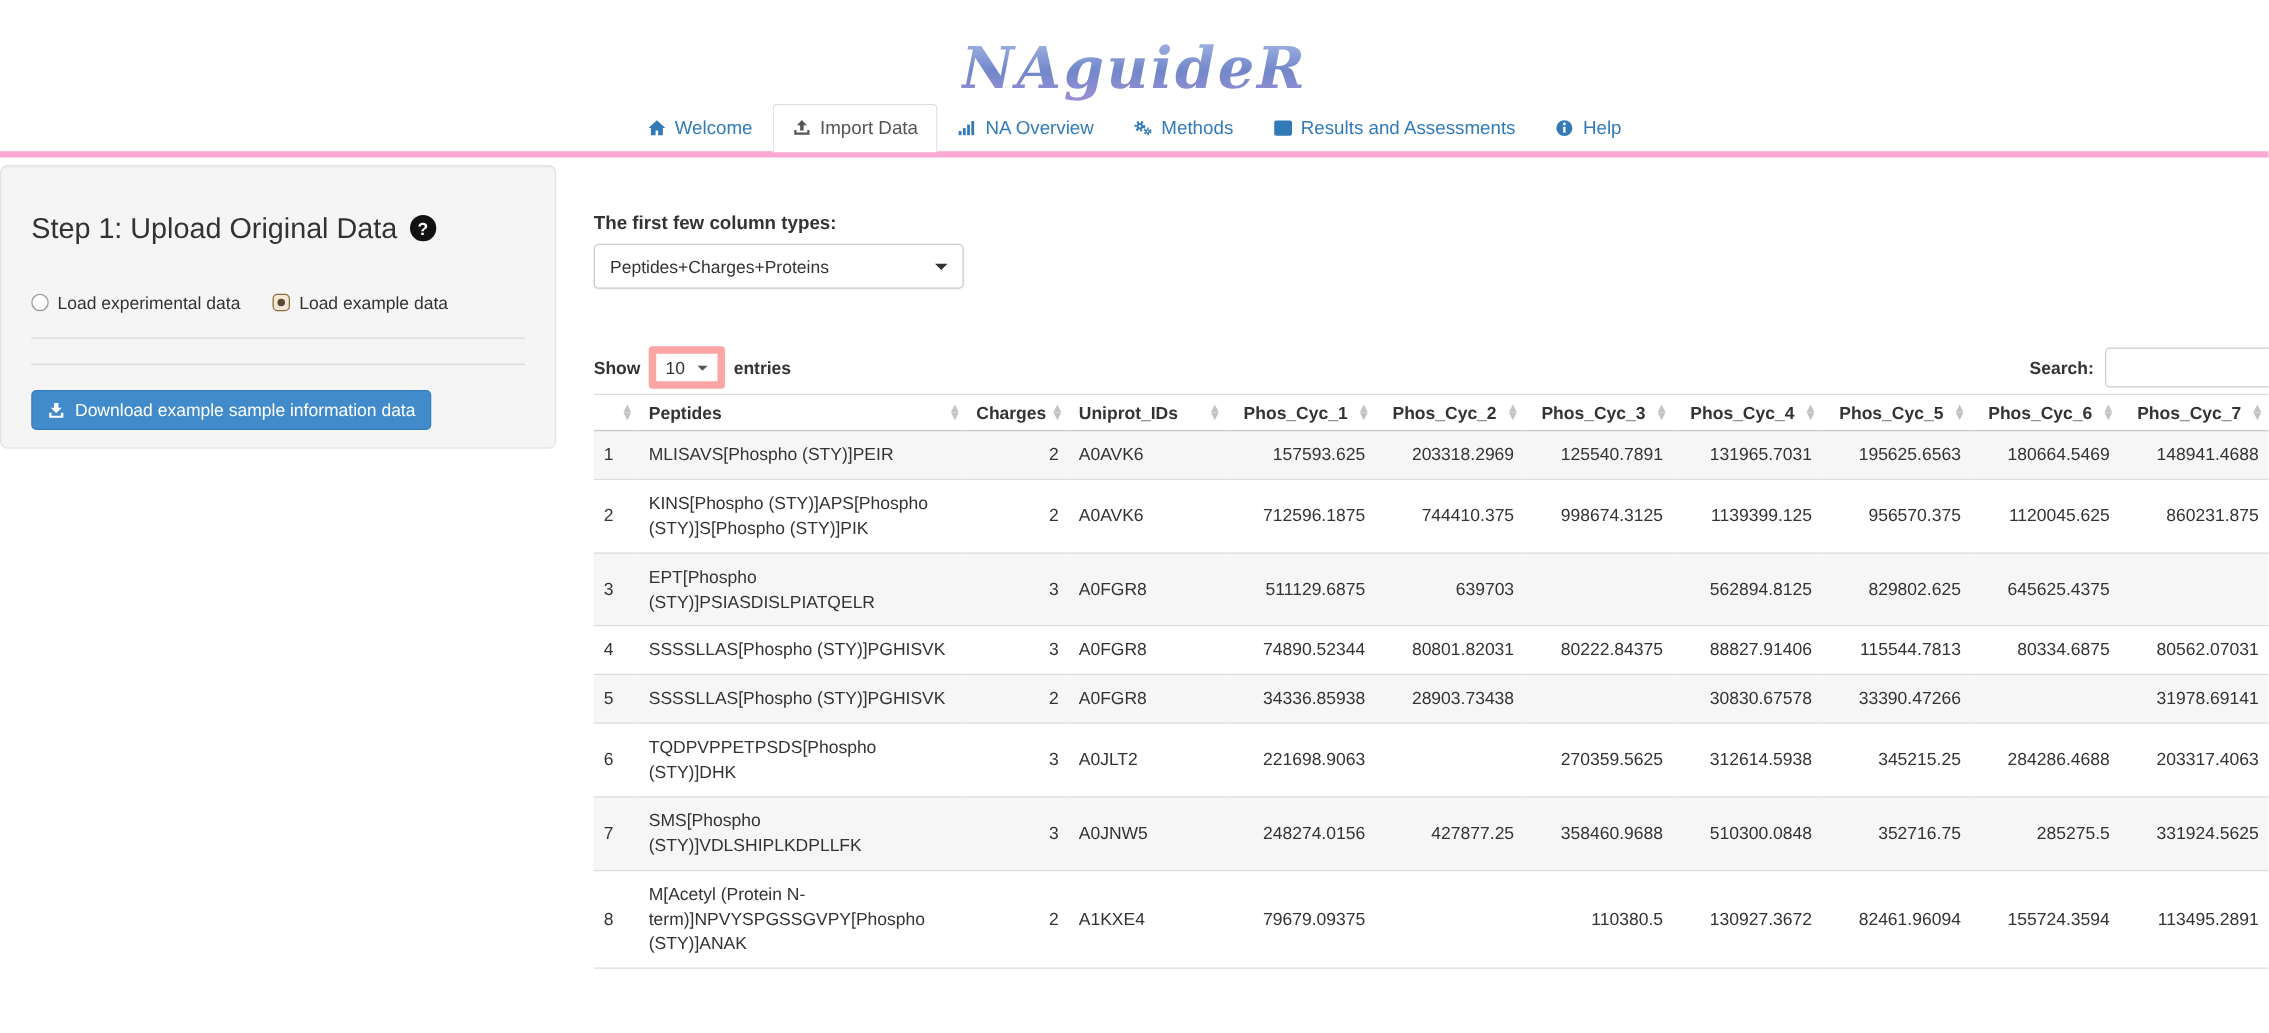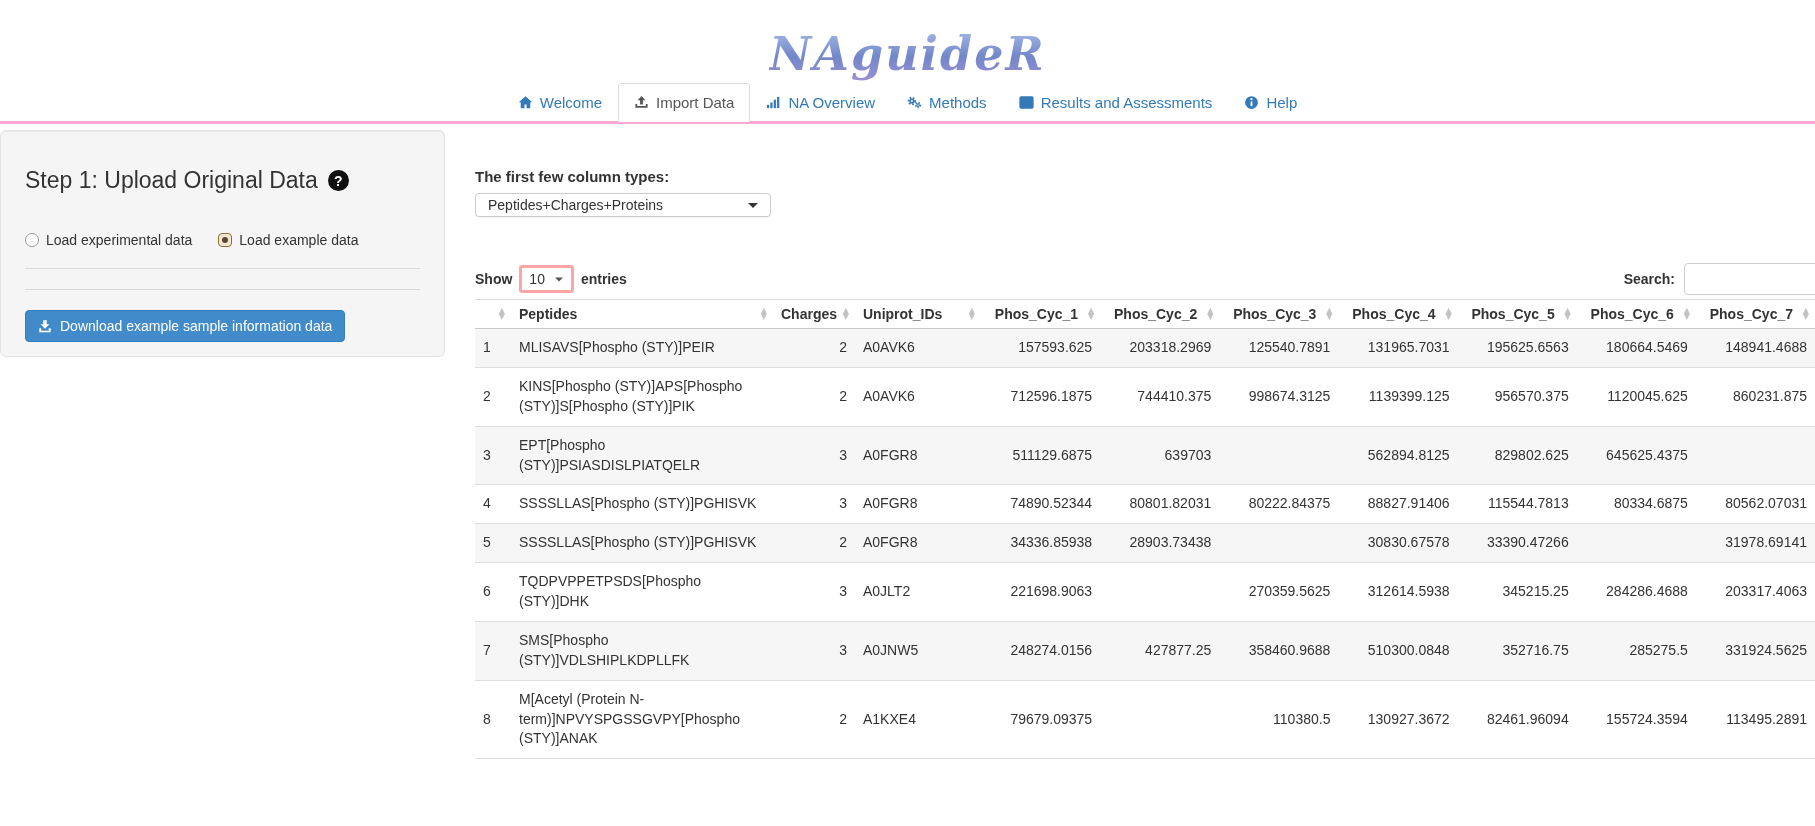--- a/index.html
+++ b/index.html
@@ -21,21 +21,21 @@
   }
   @supports (-webkit-background-clip: text) {
     .logo {
       background: linear-gradient(180deg,#aabde9 0%,#7287c9 55%,#9c90d6 100%);
       -webkit-background-clip: text; color: transparent; text-shadow: none;
       width: max-content; margin: 0 auto;
     }
   }
   .nav-tabs {
     display: flex; justify-content: center; align-items: flex-end;
-    border-bottom: 3px solid #f9a8d4; margin-top: 2px;
+    border-bottom: 5px solid #f9a8d4; margin-top: 2px;
   }
   .nav-item {
     display: flex; align-items: center; gap: 7px;
     padding: 10px 15px; margin-bottom: -1px;
     color: #337ab7; font-size: 15px; text-decoration: none; cursor: pointer;
     border: 1px solid transparent; border-radius: 4px 4px 0 0;
   }
   .nav-item.active { color: #555; background: #fff; border-color: #ddd #ddd transparent #ddd; cursor: default; }
   .nav-icon svg { display: block; width: 15px; height: 15px; fill: currentColor; }
 
@@ -68,32 +68,32 @@
     background: #428bca; border: 1px solid #357ebd; color: #fff;
     font-size: 14px; font-family: inherit; padding: 7px 12px; border-radius: 4px; cursor: pointer;
   }
   .btn-dl svg { width: 14px; height: 14px; fill: #fff; flex: none; }
 
   
   .main { flex: 1; min-width: 0; padding: 22px 0 0 30px; }
   .section-title { font-size: 17px; font-weight: 500; color: #333; }
   .ctl-label { font-weight: 700; font-size: 15px; margin-top: 16px; }
   .dropdown {
-    margin-top: 8px; width: 296px; height: 24px;
+    margin-top: 8px; width: 296px; height: 36px;
     border: 1px solid #ccc; border-radius: 4px; background: #fff;
     display: flex; align-items: center; justify-content: space-between;
     padding: 0 12px; cursor: pointer; box-shadow: 0 1px 1px rgba(0,0,0,.05);
   }
   .caret { width: 0; height: 0; border-left: 5px solid transparent; border-right: 5px solid transparent; border-top: 5px solid #333; }
 
   .dt-toolbar { margin-top: 46px; display: flex; justify-content: space-between; align-items: center; }
   .dt-length { display: flex; align-items: center; gap: 7px; font-weight: 700; }
   .len-select {
     display: inline-flex; align-items: center; gap: 9px;
-    border: 3px solid #fca5a5; border-radius: 3px; background: #fff;
+    border: 6px solid #fca5a5; border-radius: 3px; background: #fff;
     padding: 3px 7px; font-weight: 400; cursor: pointer;
   }
   .len-select .caret { border-top-color: #555; transform: scale(.8); }
   .dt-search { display: flex; align-items: center; gap: 9px; font-weight: 700; margin-right: -74px; }
   .search-input {
     width: 205px; height: 32px; border: 1px solid #ccc; border-radius: 4px;
     padding: 0 8px; font-size: 14px; font-family: inherit;
   }
 
   

